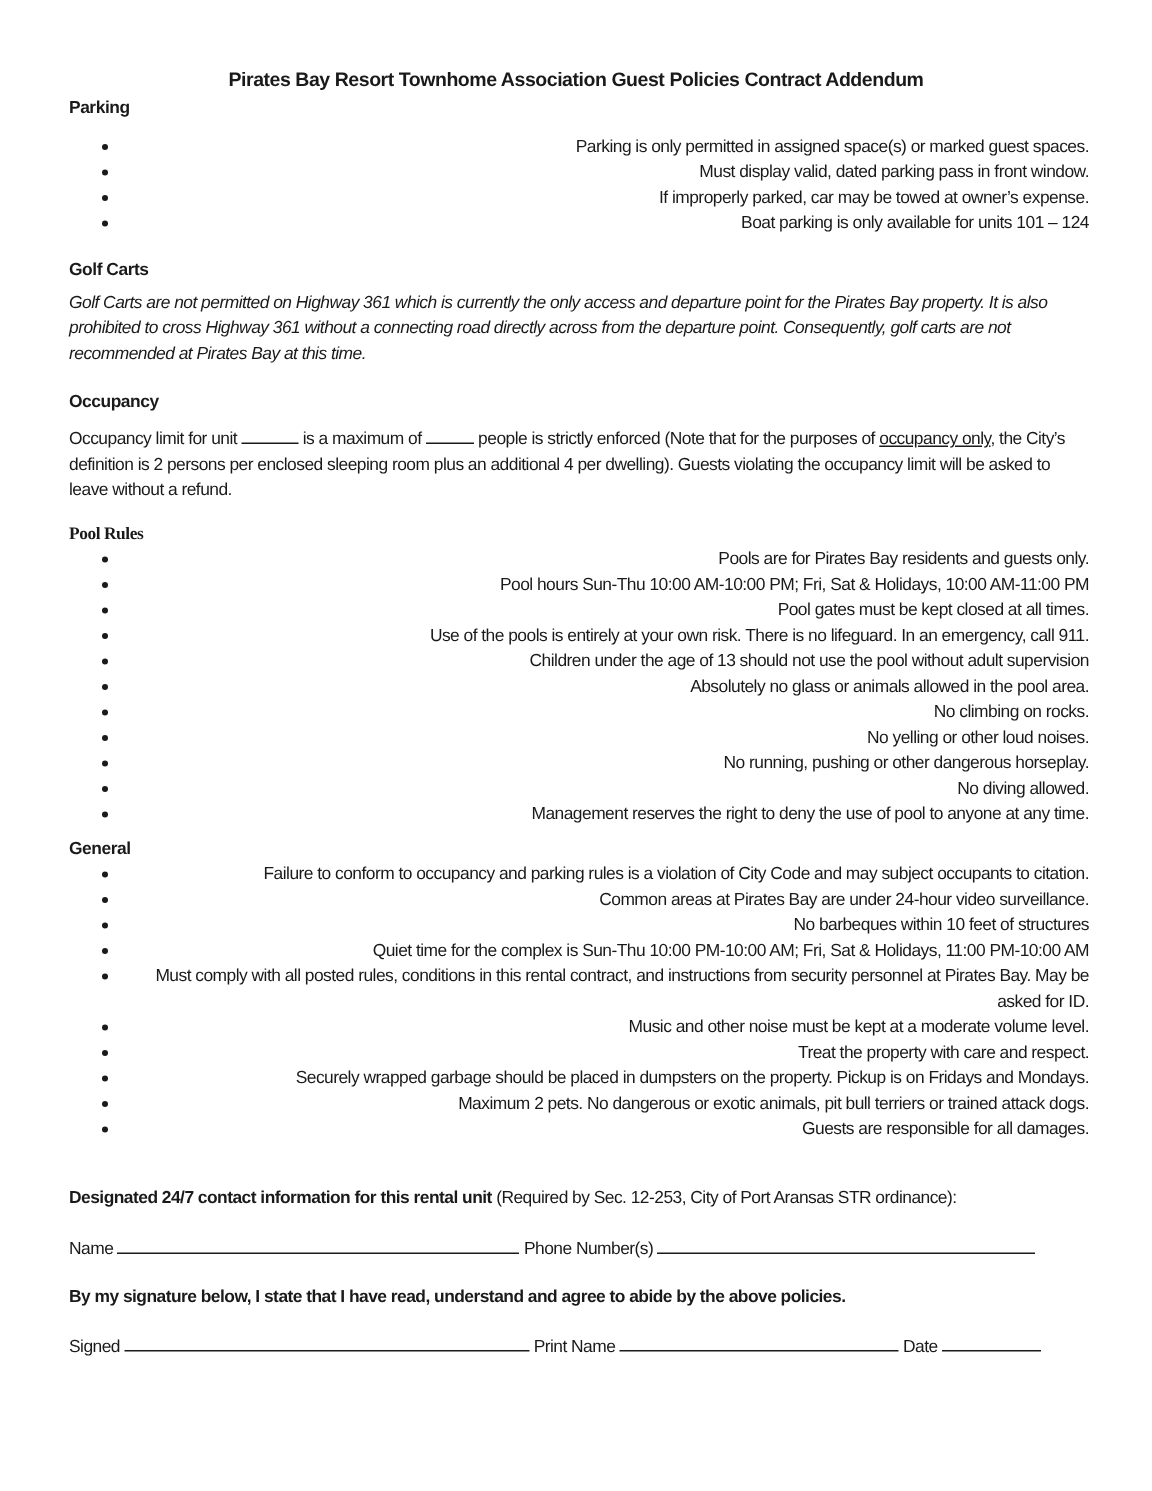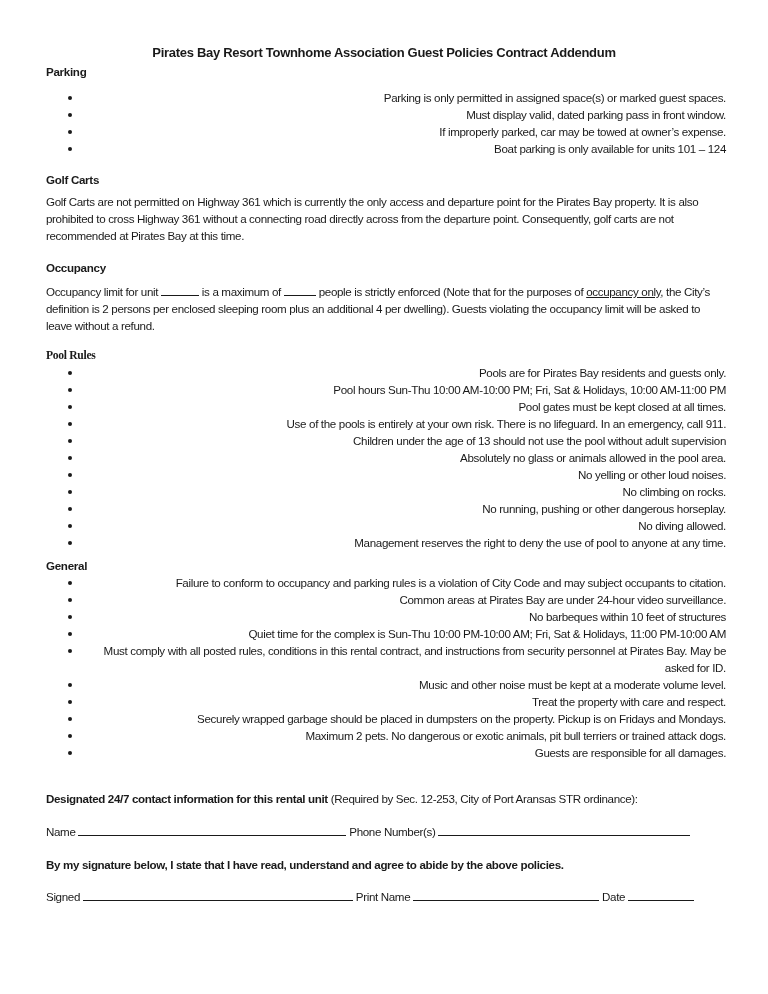--- a/index.html
+++ b/index.html
@@ -36,37 +36,37 @@
 
   <div class="heading txt" style="top:63px;">Parking</div>
   <ul class="bullets txt" style="top:89px;">
     <li><span class="dot"></span><span>Parking is only permitted in assigned space(s) or marked guest spaces.</span></li>
     <li><span class="dot"></span><span>Must display valid, dated parking pass in front window.</span></li>
     <li><span class="dot"></span><span>If improperly parked, car may be towed at owner’s expense.</span></li>
     <li><span class="dot"></span><span>Boat parking is only available for units 101 – 124</span></li>
   </ul>
 
   <div class="heading txt" style="top:171px;">Golf Carts</div>
-  <div class="para txt" style="top:193px;">Golf Carts are not permitted on Highway 361 which is currently the only access and departure point for the Pirates Bay property. It is also prohibited to cross Highway 361 without a connecting road directly across from the departure point. Consequently, golf carts are not recommended at Pirates Bay at this time.</div>
+  <div class="para txt" style="top:193px;font-style:italic;">Golf Carts are not permitted on Highway 361 which is currently the only access and departure point for the Pirates Bay property. It is also prohibited to cross Highway 361 without a connecting road directly across from the departure point. Consequently, golf carts are not recommended at Pirates Bay at this time.</div>
 
   <div class="heading txt" style="top:259px;">Occupancy</div>
   <div class="para txt" style="top:283px;">
     <span>Occupancy limit for unit </span><span class="blank" style="width:38px;"></span><span> is a maximum of </span><span class="blank" style="width:32px;"></span><span> people is strictly enforced (Note that for the purposes of </span><span class="u">occupancy only</span><span>, the City’s definition is 2 persons per enclosed sleeping room plus an additional 4 per dwelling). Guests violating the occupancy limit will be asked to leave without a refund.</span>
   </div>
 
   <div class="heading txt" style="top:347px;font-family:Liberation Serif, serif;">Pool Rules</div>
   <ul class="bullets txt" style="top:364px;">
     <li><span class="dot"></span><span>Pools are for Pirates Bay residents and guests only.</span></li>
     <li><span class="dot"></span><span>Pool hours Sun-Thu 10:00 AM-10:00 PM; Fri, Sat &amp; Holidays, 10:00 AM-11:00 PM</span></li>
     <li><span class="dot"></span><span>Pool gates must be kept closed at all times.</span></li>
     <li><span class="dot"></span><span>Use of the pools is entirely at your own risk. There is no lifeguard. In an emergency, call 911.</span></li>
     <li><span class="dot"></span><span>Children under the age of 13 should not use the pool without adult supervision</span></li>
     <li><span class="dot"></span><span>Absolutely no glass or animals allowed in the pool area.</span></li>
+    <li><span class="dot"></span><span>No climbing on rocks.</span></li>
     <li><span class="dot"></span><span>No yelling or other loud noises.</span></li>
-    <li><span class="dot"></span><span>No climbing on rocks.</span></li>
     <li><span class="dot"></span><span>No running, pushing or other dangerous horseplay.</span></li>
     <li><span class="dot"></span><span>No diving allowed.</span></li>
     <li><span class="dot"></span><span>Management reserves the right to deny the use of pool to anyone at any time.</span></li>
   </ul>
 
   <div class="heading txt" style="top:557px;">General</div>
   <ul class="bullets txt" style="top:574px;">
     <li><span class="dot"></span><span>Failure to conform to occupancy and parking rules is a violation of City Code and may subject occupants to citation.</span></li>
     <li><span class="dot"></span><span>Common areas at Pirates Bay are under 24-hour video surveillance.</span></li>
     <li><span class="dot"></span><span>No barbeques within 10 feet of structures</span></li>

